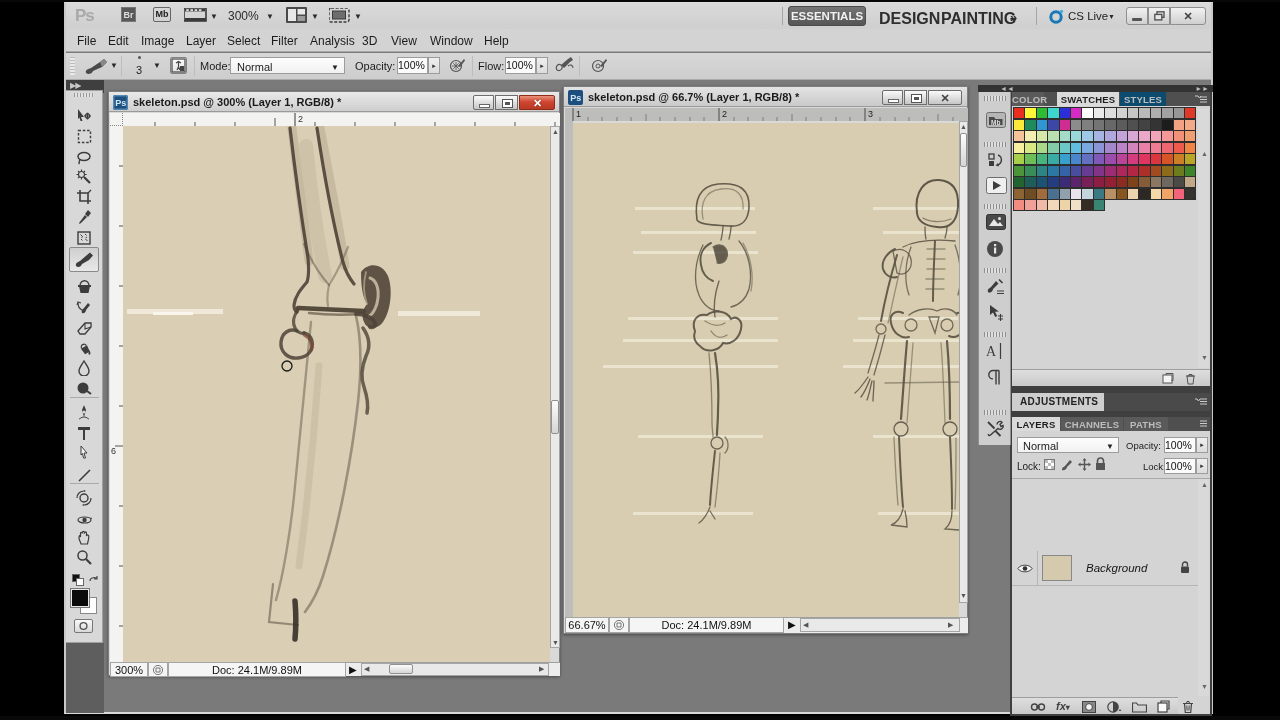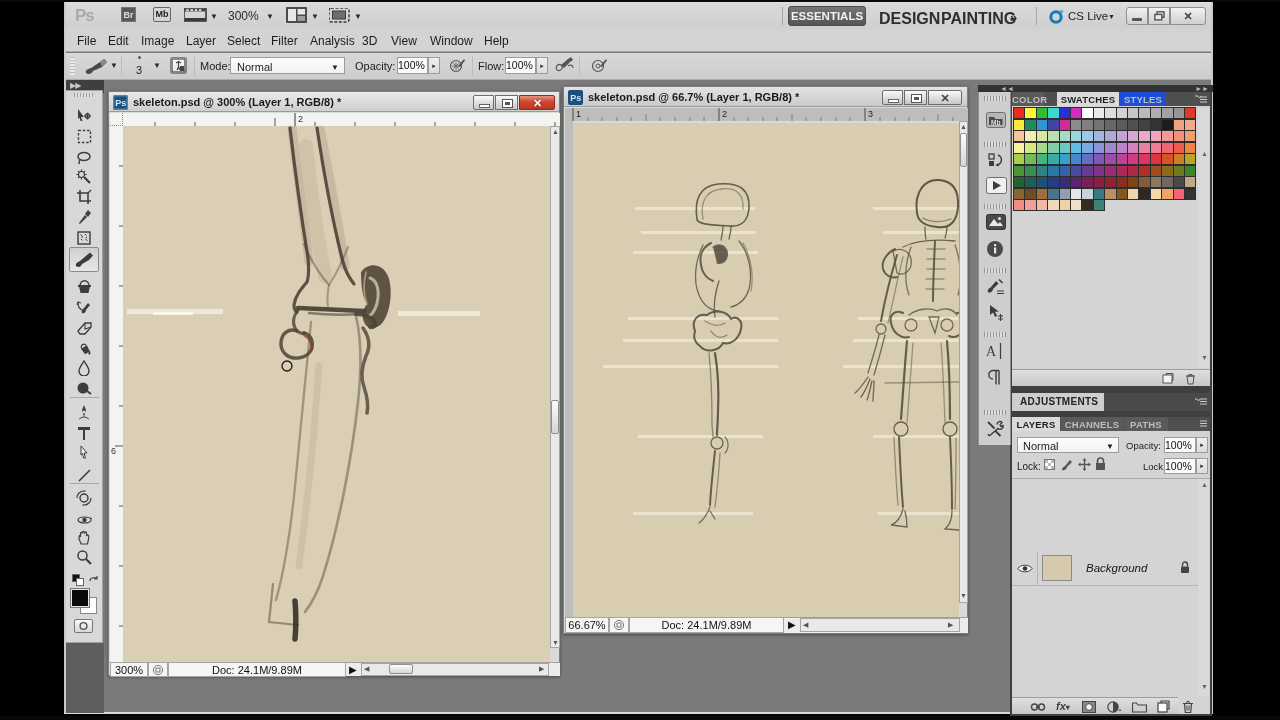--- a/index.html
+++ b/index.html
@@ -717,21 +717,21 @@
           <path d="M2 2 L8.5 8.5 M9.5 11 L14.5 16" stroke="#3c3c3c" stroke-width="1.8"></path>
           <path d="M11 4.5 C11 1.5 15 0.5 16 2.5 L14 4.5 L15 6.5 L17 5.5 C18 8.5 14 10.5 12 8.5 L4.5 15 C3.5 16 2 15.5 2.5 14" fill="none" stroke="#3c3c3c" stroke-width="1.4"></path>
         </svg>
       </div>
     </div>
 
   <div class="panel" style="left:946px;top:89px;width:198px;height:294px" id="swpanel">
     <div class="tabbar">
       <div class="tab taboff" style="left:0;width:32px;background:#5a5a5a">COLOR</div>
       <div class="tab tabon" style="left:45px;width:62px">SWATCHES</div>
-      <div class="tab taboff" style="left:108px;width:46px;background:#1d4ed8">STYLES</div>
+      <div class="tab taboff" style="left:108px;width:46px;background:#0c4a6e">STYLES</div>
       <div class="abs" style="right:3px;top:3px;width:12px;height:8px">
           <svg width="12" height="8" viewBox="0 0 12 8">
             <path d="M0 1 h3 l1.5 2 L6 1 h0" fill="none" stroke="#ccc"></path>
             <g stroke="#ccc">
               <line x1="5" y1="2" x2="12" y2="2"></line>
               <line x1="5" y1="4.5" x2="12" y2="4.5"></line>
               <line x1="5" y1="7" x2="12" y2="7"></line>
             </g>
           </svg>
         </div>

